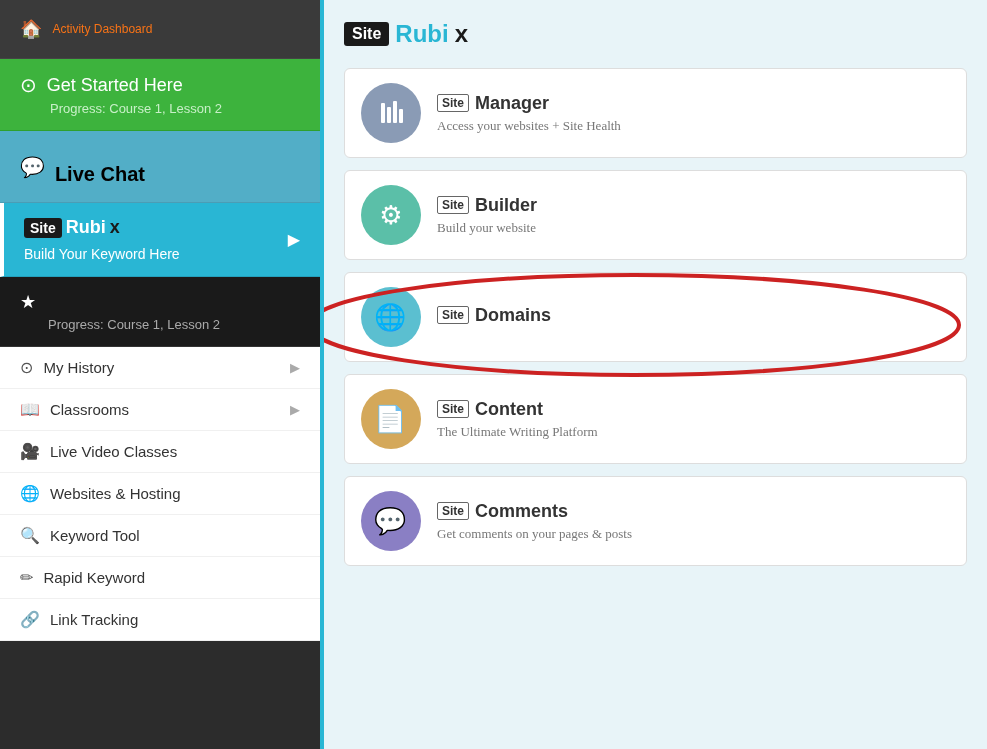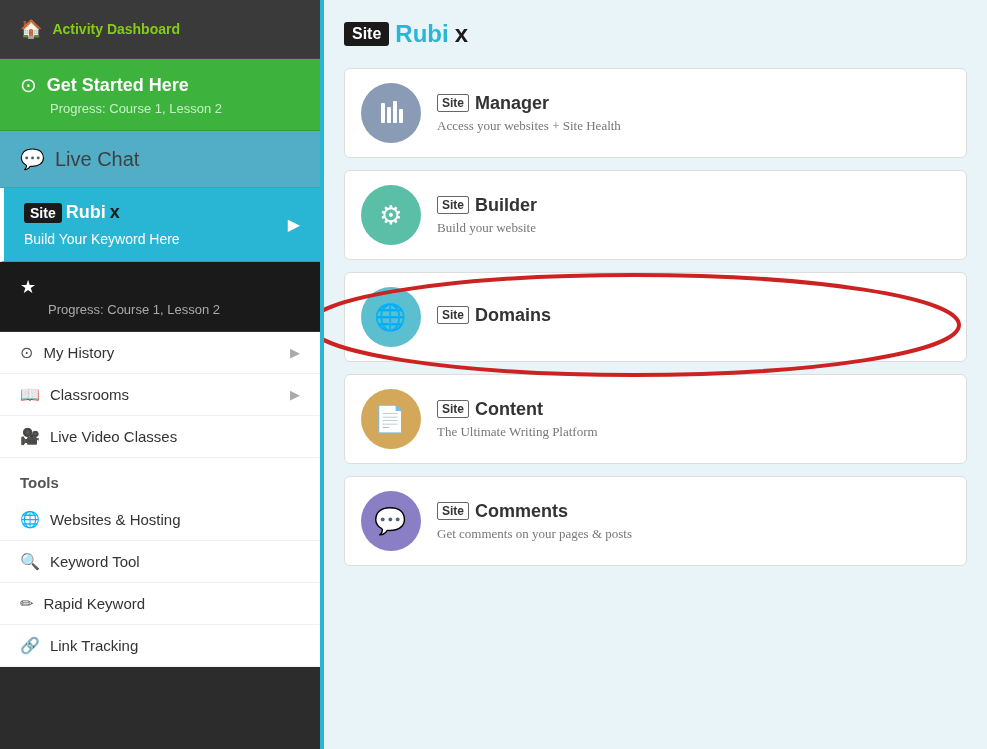--- a/index.html
+++ b/index.html
@@ -19,44 +19,44 @@
     .sidebar-activity {
       background: #3a3a3a;
       padding: 18px 20px;
       display: flex;
       align-items: center;
       gap: 10px;
       cursor: pointer;
       border-bottom: 1px solid #444;
     }
     .sidebar-activity .icon { color: #fff; font-size: 18px; }
-    .sidebar-activity .label { color: #84cc16; font-size: 14px; font-weight: bold; }
+    .sidebar-activity .label { color: #f97316; font-size: 12px; font-weight: normal; }
 
     .sidebar-get-started {
       background: #3db33d;
       padding: 14px 20px;
       cursor: pointer;
       border-bottom: 1px solid #2ea02e;
     }
     .sidebar-get-started .top-row { display: flex; align-items: center; gap: 10px; }
     .sidebar-get-started .icon { color: #fff; font-size: 20px; }
-    .sidebar-get-started .label { color: #fff; font-size: 18px; font-weight: bold; }
+    .sidebar-get-started .label { color: #fff; font-size: 18px; font-weight: normal; }
     .sidebar-get-started .progress { color: #c8f0c8; font-size: 13px; margin-top: 4px; padding-left: 30px; }
 
     .sidebar-live-chat {
       background: #52aec7;
       padding: 16px 20px;
       display: flex;
       align-items: center;
       gap: 10px;
       cursor: pointer;
       border-bottom: 1px solid #4a9db5;
     }
     .sidebar-live-chat .icon { color: #fff; font-size: 20px; }
-    .sidebar-live-chat .label { color: #404040; font-size: 20px; font-weight: normal; }
+    .sidebar-live-chat .label { color: #000000; font-size: 20px; font-weight: bold; margin-top: 16px; }
 
     .sidebar-siterubix {
       background: #29b6d4;
       padding: 14px 20px;
       cursor: pointer;
       border-bottom: 1px solid #23a0bc;
       display: flex;
       align-items: center;
       justify-content: space-between;
       border-left: 4px solid #fff;
@@ -265,21 +265,20 @@
     </div>
     <div class="sidebar-nav-item">
       <div class="left-part">
         <span class="icon">🎥</span>
         <span class="label">Live Video Classes</span>
       </div>
     </div>
   </div>
 
   <div class="sidebar-tools">
-    <div class="sidebar-section-header">Tools</div>
     <div class="sidebar-nav-item">
       <div class="left-part">
         <span class="icon">🌐</span>
         <span class="label">Websites &amp; Hosting</span>
       </div>
     </div>
     <div class="sidebar-nav-item">
       <div class="left-part">
         <span class="icon">🔍</span>
         <span class="label">Keyword Tool</span>

